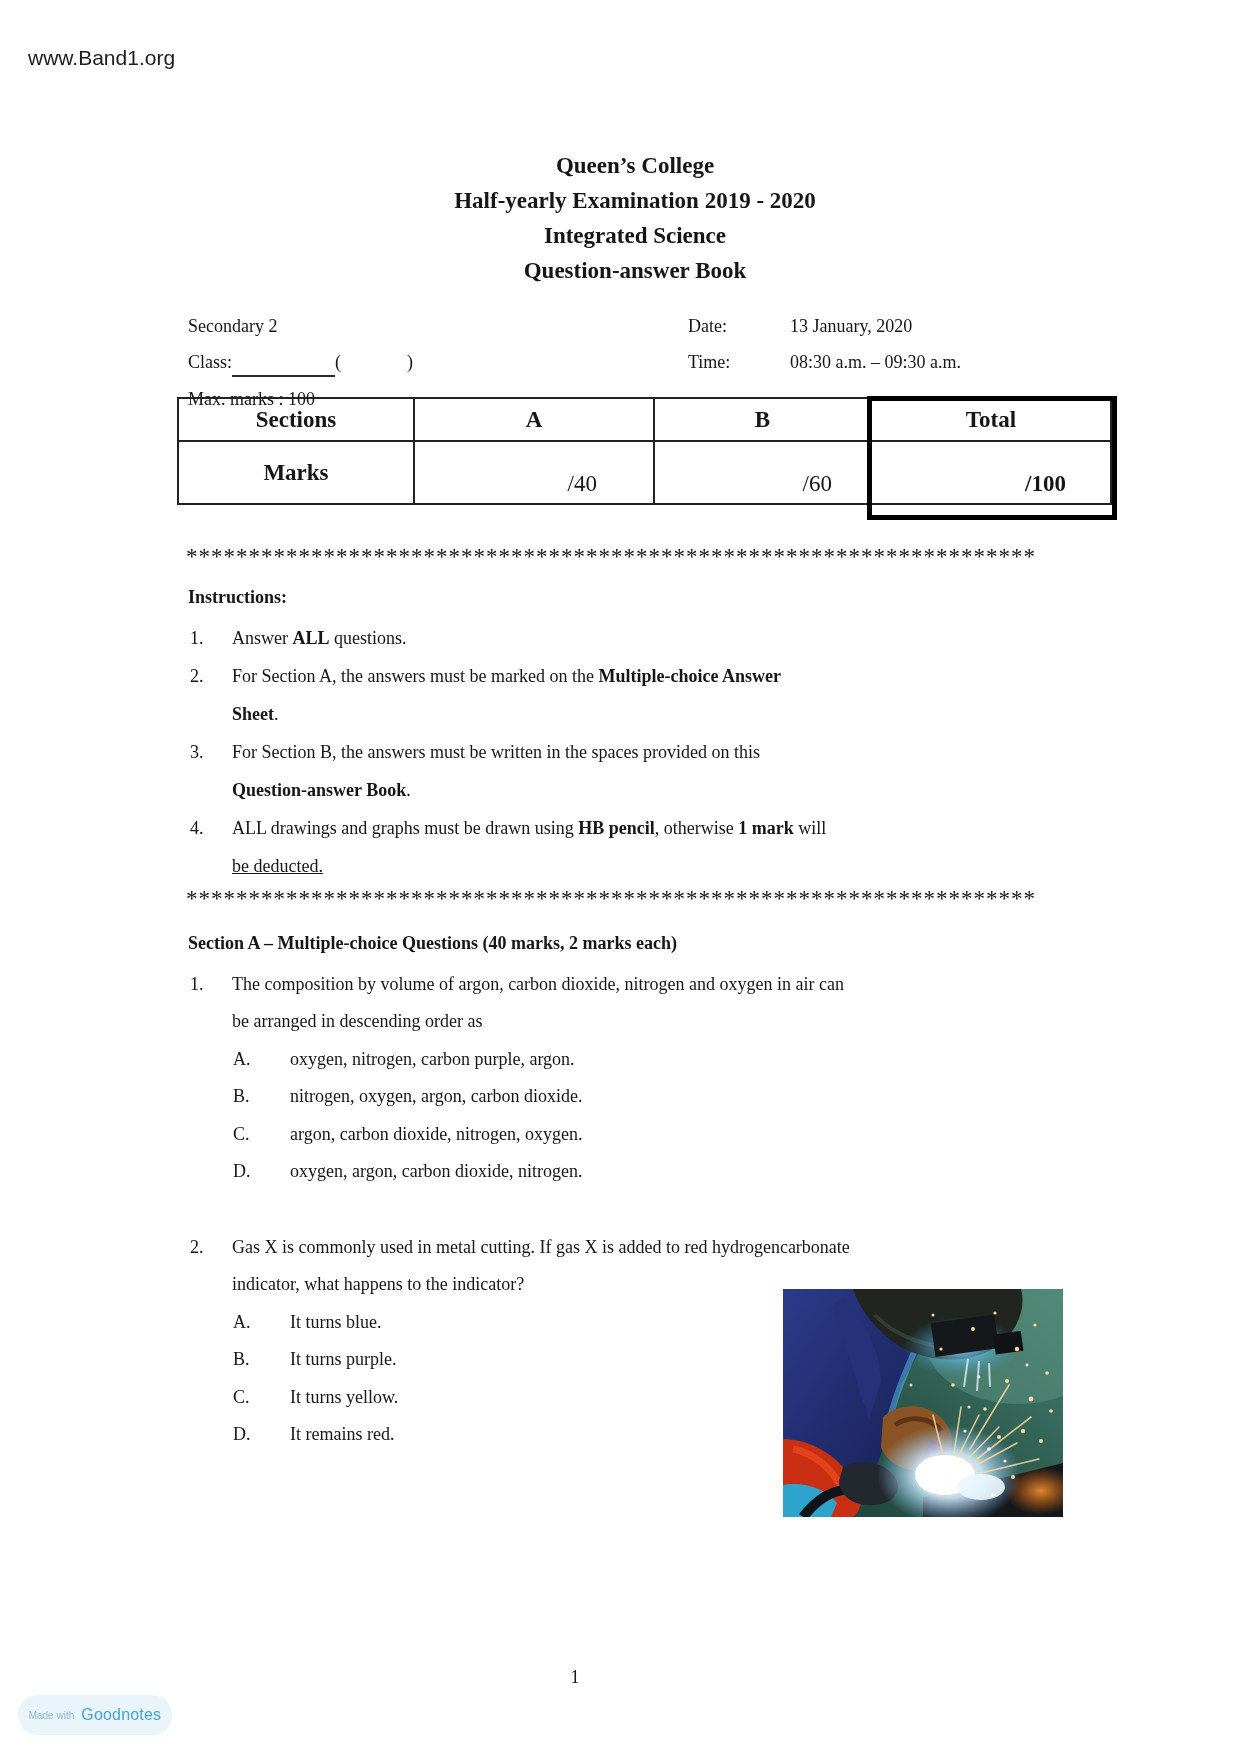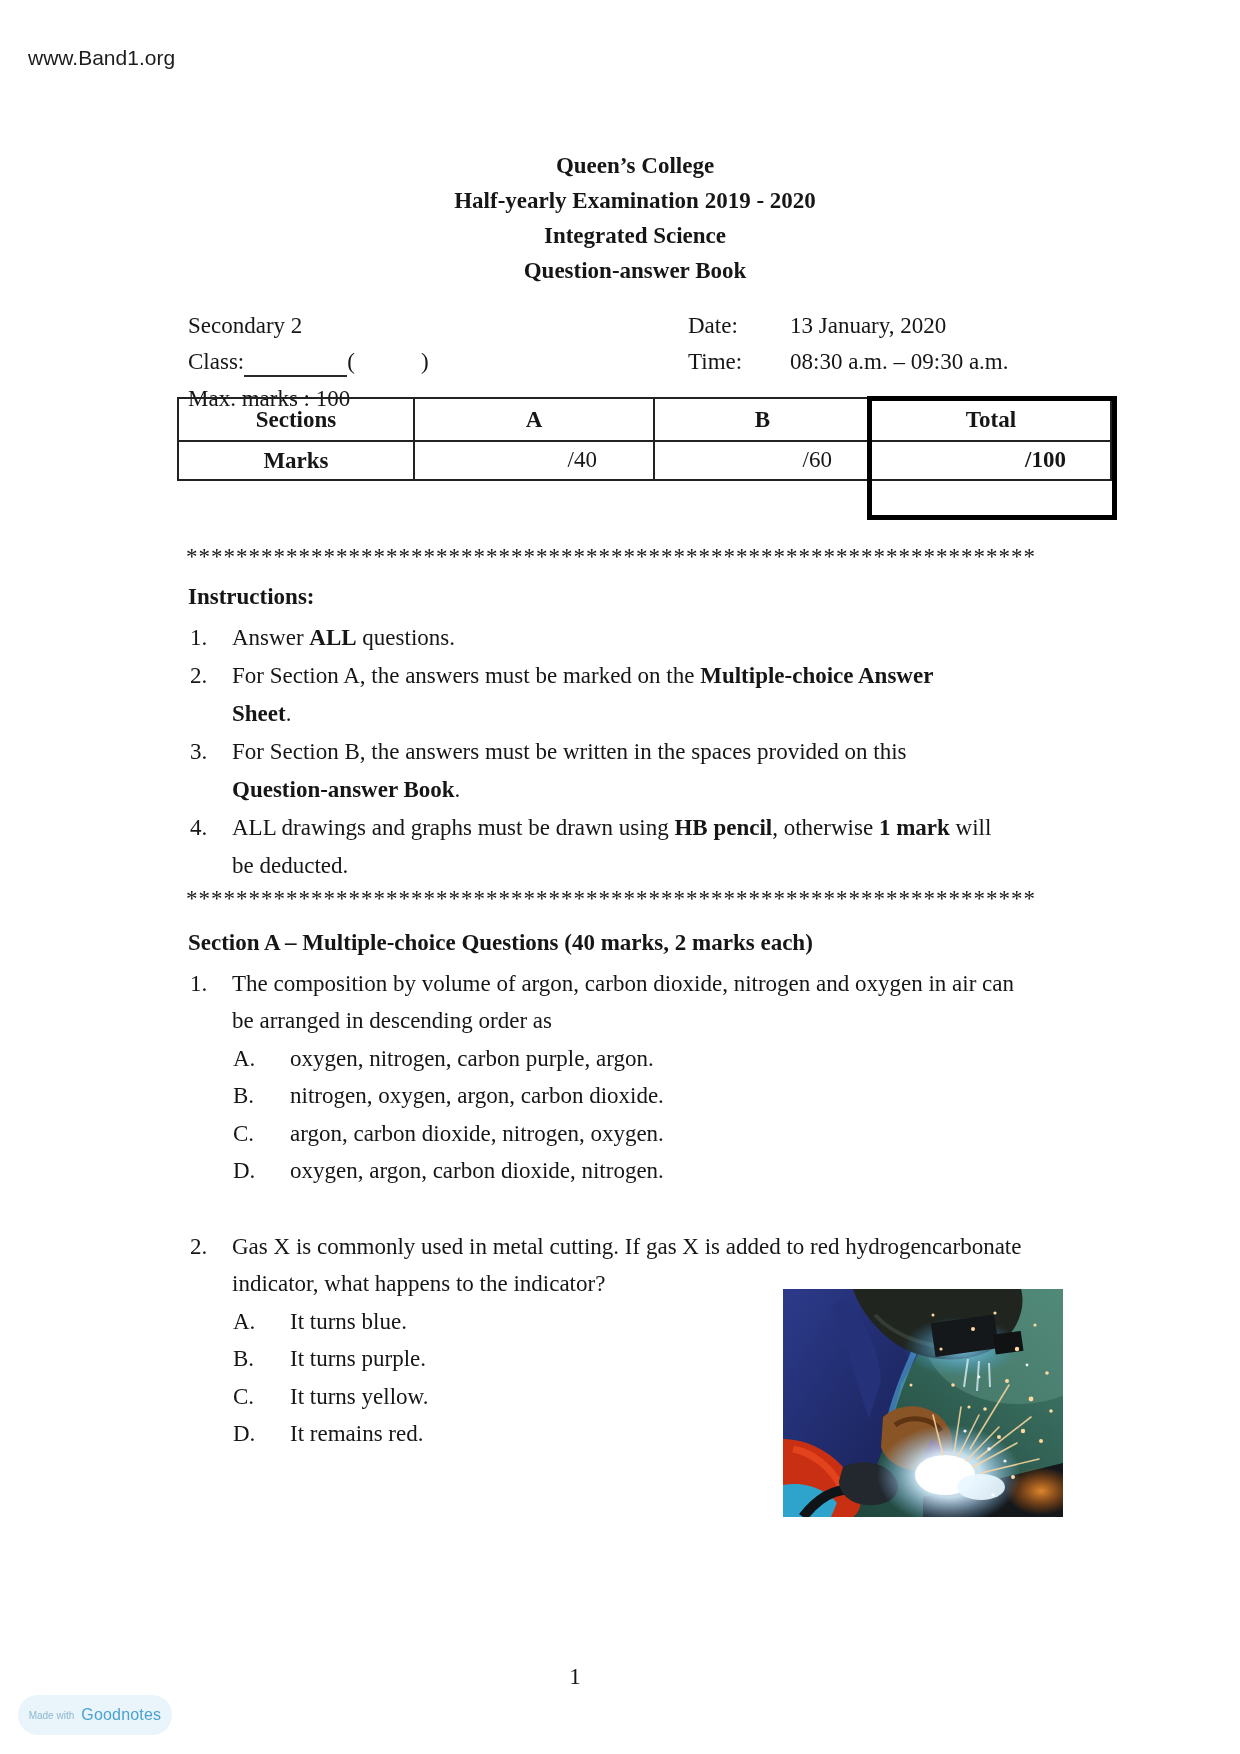--- a/index.html
+++ b/index.html
@@ -2,38 +2,38 @@
 <html><head>
 <meta charset="utf-8">
 <style>
   html,body { margin:0; padding:0; background:#ffffff; }
   .page {
     position:relative; width:1240px; height:1754px; background:#ffffff;
     font-family:"Liberation Serif","DejaVu Serif",serif; color:#161616;
     overflow:hidden;
   }
   .abs { position:absolute; white-space:nowrap;margin-top:16px; }
-  .t23 { font-size:23px; line-height:30px; }
+  .t23 { font-size:18px; line-height:30px; }
   .b { font-weight:bold; }
   .sans { font-family:"Liberation Sans","DejaVu Sans",sans-serif; }
 
   .brand { left:28px; top:30px; font-size:21px; color:#1c1c1c; }
 
   .title-block { left:90px; top:148px; width:1090px; text-align:center; position:absolute; }
   .title-block div { font-size:23px; font-weight:bold; line-height:35px; white-space:nowrap; }
 
   .lbl-col { left:688px; }
   .val-col { left:790px; }
 
   .class-row { display:flex; align-items:flex-end; }
   .class-blank { display:inline-block; width:103px; border-bottom:2px solid #2a2a2a; height:22px; }
   .paren-close { margin-left:66px; }
 
   .mtable {
-    position:absolute; left:177px; top:397px; width:935px; height:84px;
+    position:absolute; left:177px; top:397px; width:935px; height:108px;
     border:2px solid #222; box-sizing:border-box;
     display:grid; grid-template-columns:234px 240px 217px 1fr; grid-template-rows:41px 1fr;
   }
   .mtable > div { box-sizing:border-box; }
   .cell-bl { border-left:2px solid #222; }
   .cell-bt { border-top:2px solid #222; }
   .hcell { display:flex; align-items:center; justify-content:center; font-weight:bold; font-size:23px; }
   .vcell { display:flex; align-items:flex-end; justify-content:flex-end; font-size:23px; }
   .total-outline {
     position:absolute; left:688px; top:-3px; width:250px; height:124px;
@@ -113,21 +113,21 @@
   <div class="abs t23 li-num" style="top:645px;">2.</div>
   <div class="abs t23 li-txt" style="top:645px;"><span>For Section A, the answers must be marked on the </span><span style="font-weight: bold;">Multiple-choice Answer</span></div>
   <div class="abs t23 li-txt" style="top:683px;"><span style="font-weight: bold;">Sheet</span><span>.</span></div>
 
   <div class="abs t23 li-num" style="top:721px;">3.</div>
   <div class="abs t23 li-txt" style="top:721px;"><span>For Section B, the answers must be written in the spaces provided on this</span></div>
   <div class="abs t23 li-txt" style="top:759px;"><span style="font-weight: bold;">Question-answer Book</span><span>.</span></div>
 
   <div class="abs t23 li-num" style="top:797px;">4.</div>
   <div class="abs t23 li-txt" style="top:797px;"><span>ALL drawings and graphs must be drawn using </span><span style="font-weight: bold;">HB pencil</span><span>, otherwise </span><span style="font-weight: bold;">1 mark</span><span> will</span></div>
-  <div class="abs t23 li-txt" style="top:835px;"><span>be deducted.</span></div>
+  <div class="abs t23 li-txt" style="top:835px;text-decoration:underline;"><span>be deducted.</span></div>
 
   <div class="abs divider divider2">********************************************************************</div>
 
   <div class="abs t23 b" style="left:188px; top:912px;">Section A – Multiple-choice Questions (40 marks, 2 marks each)</div>
 
   <div class="abs t23 li-num" style="top:953px;">1.</div>
   <div class="abs t23 li-txt" style="top:990px;">be arranged in descending order as</div>
   <div class="abs t23 li-txt" style="top:953px;">The composition by volume of argon, carbon dioxide, nitrogen and oxygen in air can</div>
 
   <div class="abs t23 opt-letter" style="top:1028px;">A.</div>

